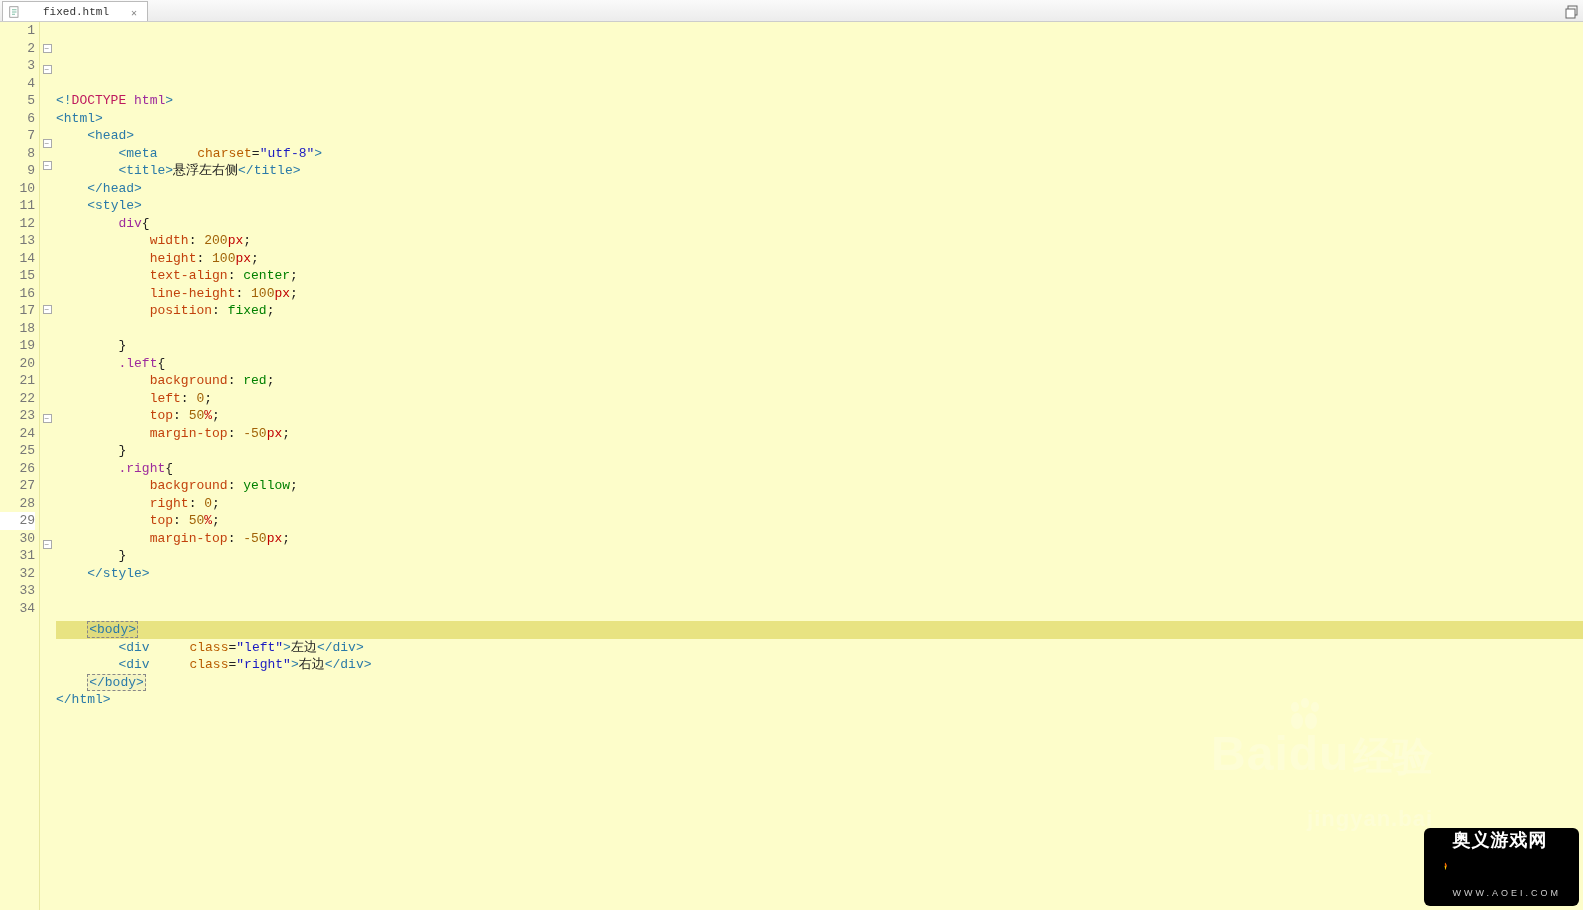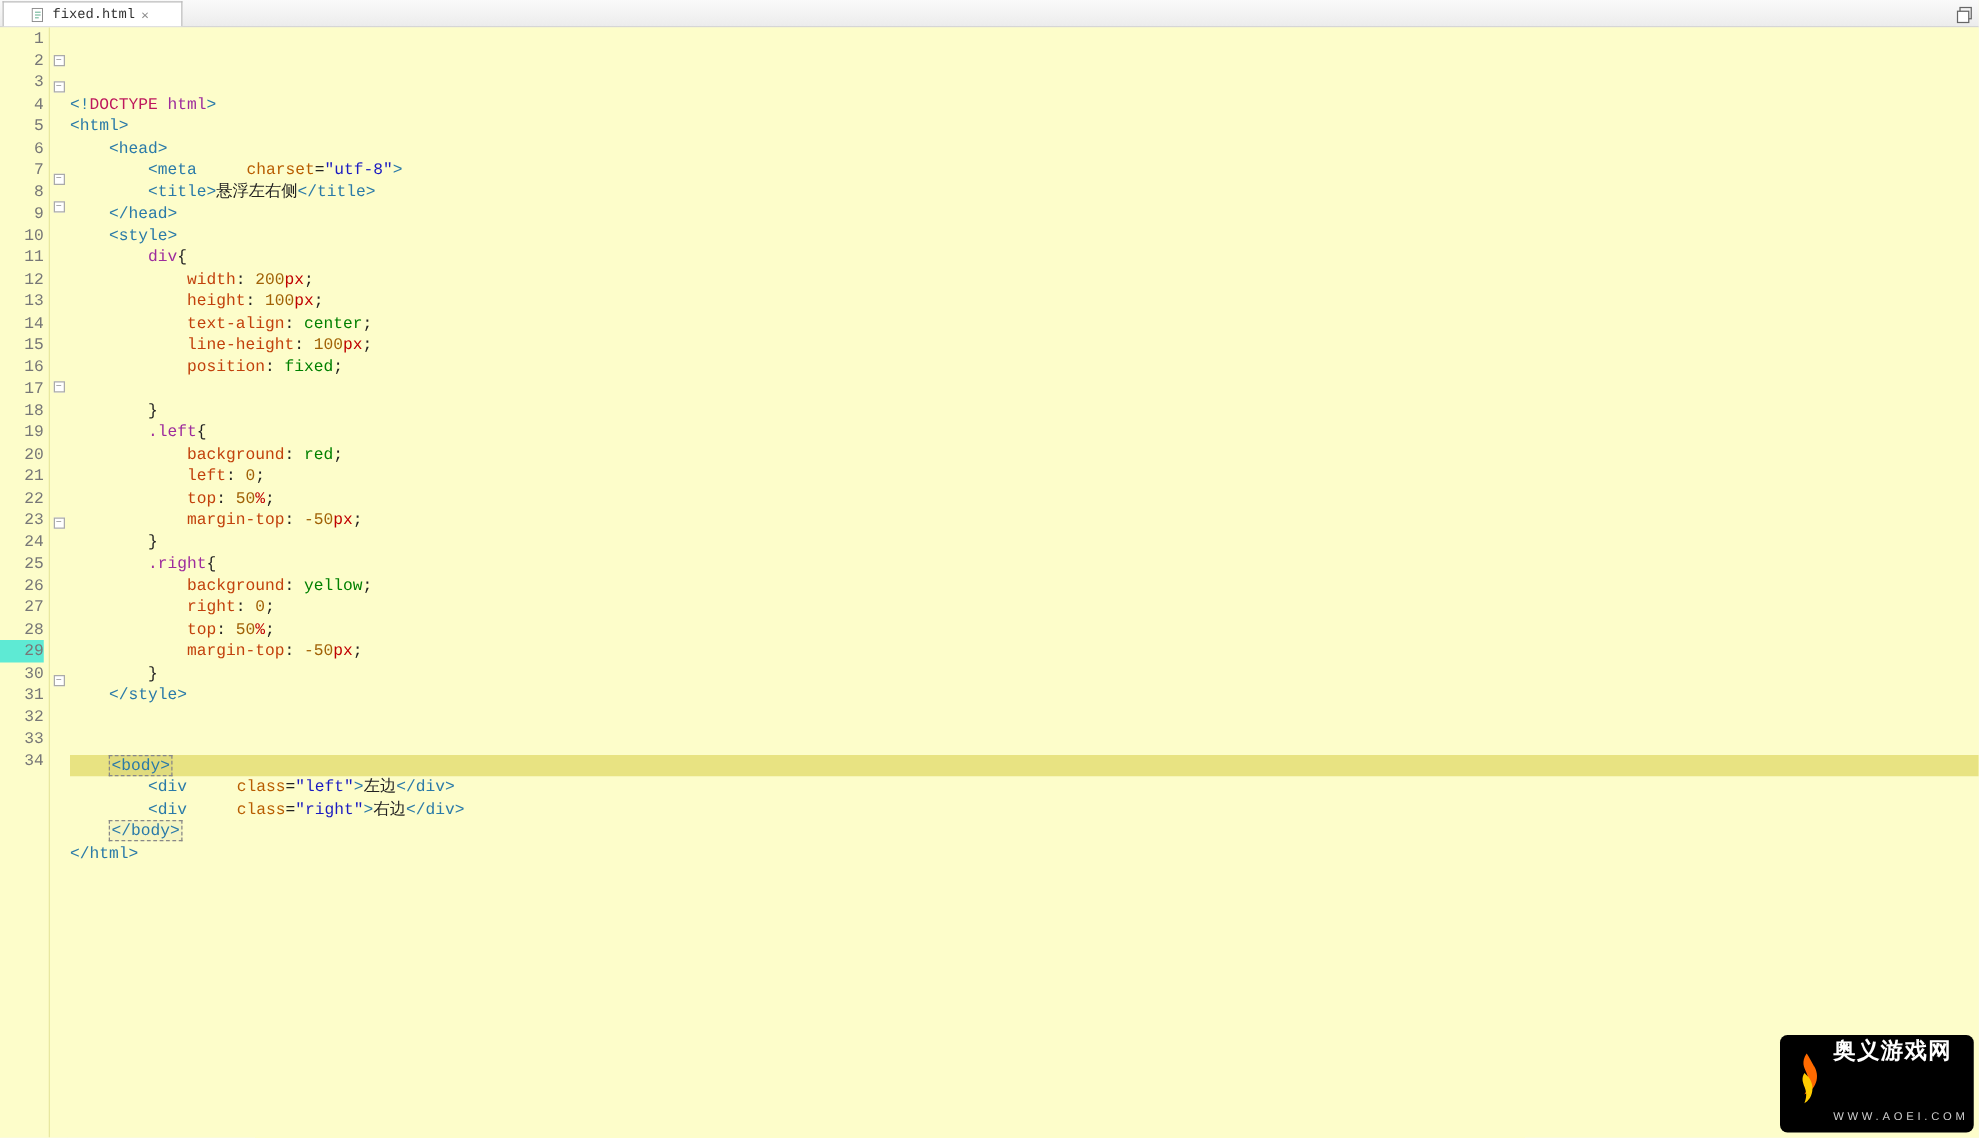--- a/index.html
+++ b/index.html
@@ -16,24 +16,24 @@
   border-bottom: 1px solid #ccc;
   height: 22px;
   display: flex;
   align-items: flex-end;
 }
 .tab {
   background: #fff;
   border: 1px solid #bbb;
   border-bottom: none;
   height: 20px;
-  padding: 0 22px;
+  padding: 0 6px;
   display: flex;
   align-items: center;
-  gap: 5px;
+  gap: 22px;
   font-size: 11px;
   color: #333;
   margin-left: 2px;
 }
 .tab .file-icon {
   width: 12px; height: 12px;
   display: inline-block;
 }
 .tab .file-icon svg { width: 12px; height: 12px; }
 .tab .close-icon {
@@ -86,21 +86,21 @@
   flex: 1;
   background: #FDFDCA;
   padding-left: 2px;
   line-height: 17.5px;
   white-space: pre;
   font-size: 13px;
   position: relative;
 }
 .line { height: 17.5px; }
 .hl-current {
-  background: #5eead4;
+  background: #ffffff;
 }
 .hl-current-bright {
   background: #E8E382;
   margin-top: 39px;
 }
 .tag-box {
   border: 1px dashed #888;
   padding: 0 1px;
   background: rgba(0,0,0,0.03);
 }
@@ -132,21 +132,21 @@
 .logo-aoei {
   position: absolute;
   right: 4px;
   bottom: 4px;
   width: 155px;
   height: 78px;
   background: #000;
   border-radius: 6px;
   display: flex;
   align-items: center;
-  padding: 4px 4px;
+  padding: 4px 18px;
   gap: 4px;
   pointer-events: none;
 }
 .logo-aoei .flame { width: 40px; height: 60px; }
 .logo-aoei .txt { color: #fff; font-family: "SimHei", sans-serif; }
 .logo-aoei .txt .cn { font-size: 18px; font-weight: bold; letter-spacing: 1px;}
 .logo-aoei .txt .en { font-size: 9px; letter-spacing: 3px; color:#ccc; }
 </style>
 </head>
 <body>
@@ -251,20 +251,30 @@
       <div class="line">
         <div class="mark">−</div>
       </div>
       <div class="line"></div>
       <div class="line"></div>
       <div class="line"></div>
       <div class="line"></div>
       <div class="line"></div>
     </div>
   <div class="code" id="code">
+    <div class="watermark-baidu">
+      <div><span class="big">Bai</span><span class="big" style="position:relative;"><svg style="position:absolute;top:-30px;left:-2px;" width="40" height="34">
+              <ellipse cx="10" cy="24" rx="6" ry="8" fill="rgba(255,255,255,0.22)"></ellipse>
+              <ellipse cx="24" cy="24" rx="6" ry="8" fill="rgba(255,255,255,0.22)"></ellipse>
+              <ellipse cx="8" cy="10" rx="4" ry="5" fill="rgba(255,255,255,0.22)"></ellipse>
+              <ellipse cx="18" cy="6" rx="4" ry="5" fill="rgba(255,255,255,0.22)"></ellipse>
+              <ellipse cx="28" cy="10" rx="4" ry="5" fill="rgba(255,255,255,0.22)"></ellipse>
+            </svg></span><span class="big">du</span> <span class="cn">经验</span></div>
+      <div class="sub">jingyan.bai</div>
+    </div>
     <div class="logo-aoei">
       <svg class="flame" viewBox="0 0 40 60">
         <path d="M20 2 C 10 18, 30 20, 18 40 C 28 36, 34 24, 26 12 C 30 20, 22 4, 20 2 Z" fill="#ff6a00"></path>
         <path d="M18 20 C 12 30, 24 34, 18 48 C 26 44, 28 32, 22 24 Z" fill="#ffcc00"></path>
       </svg>
       <div class="txt">
         <div class="cn">奥义游戏网</div>
         <div class="en">WWW.AOEI.COM</div>
       </div>
     </div>

